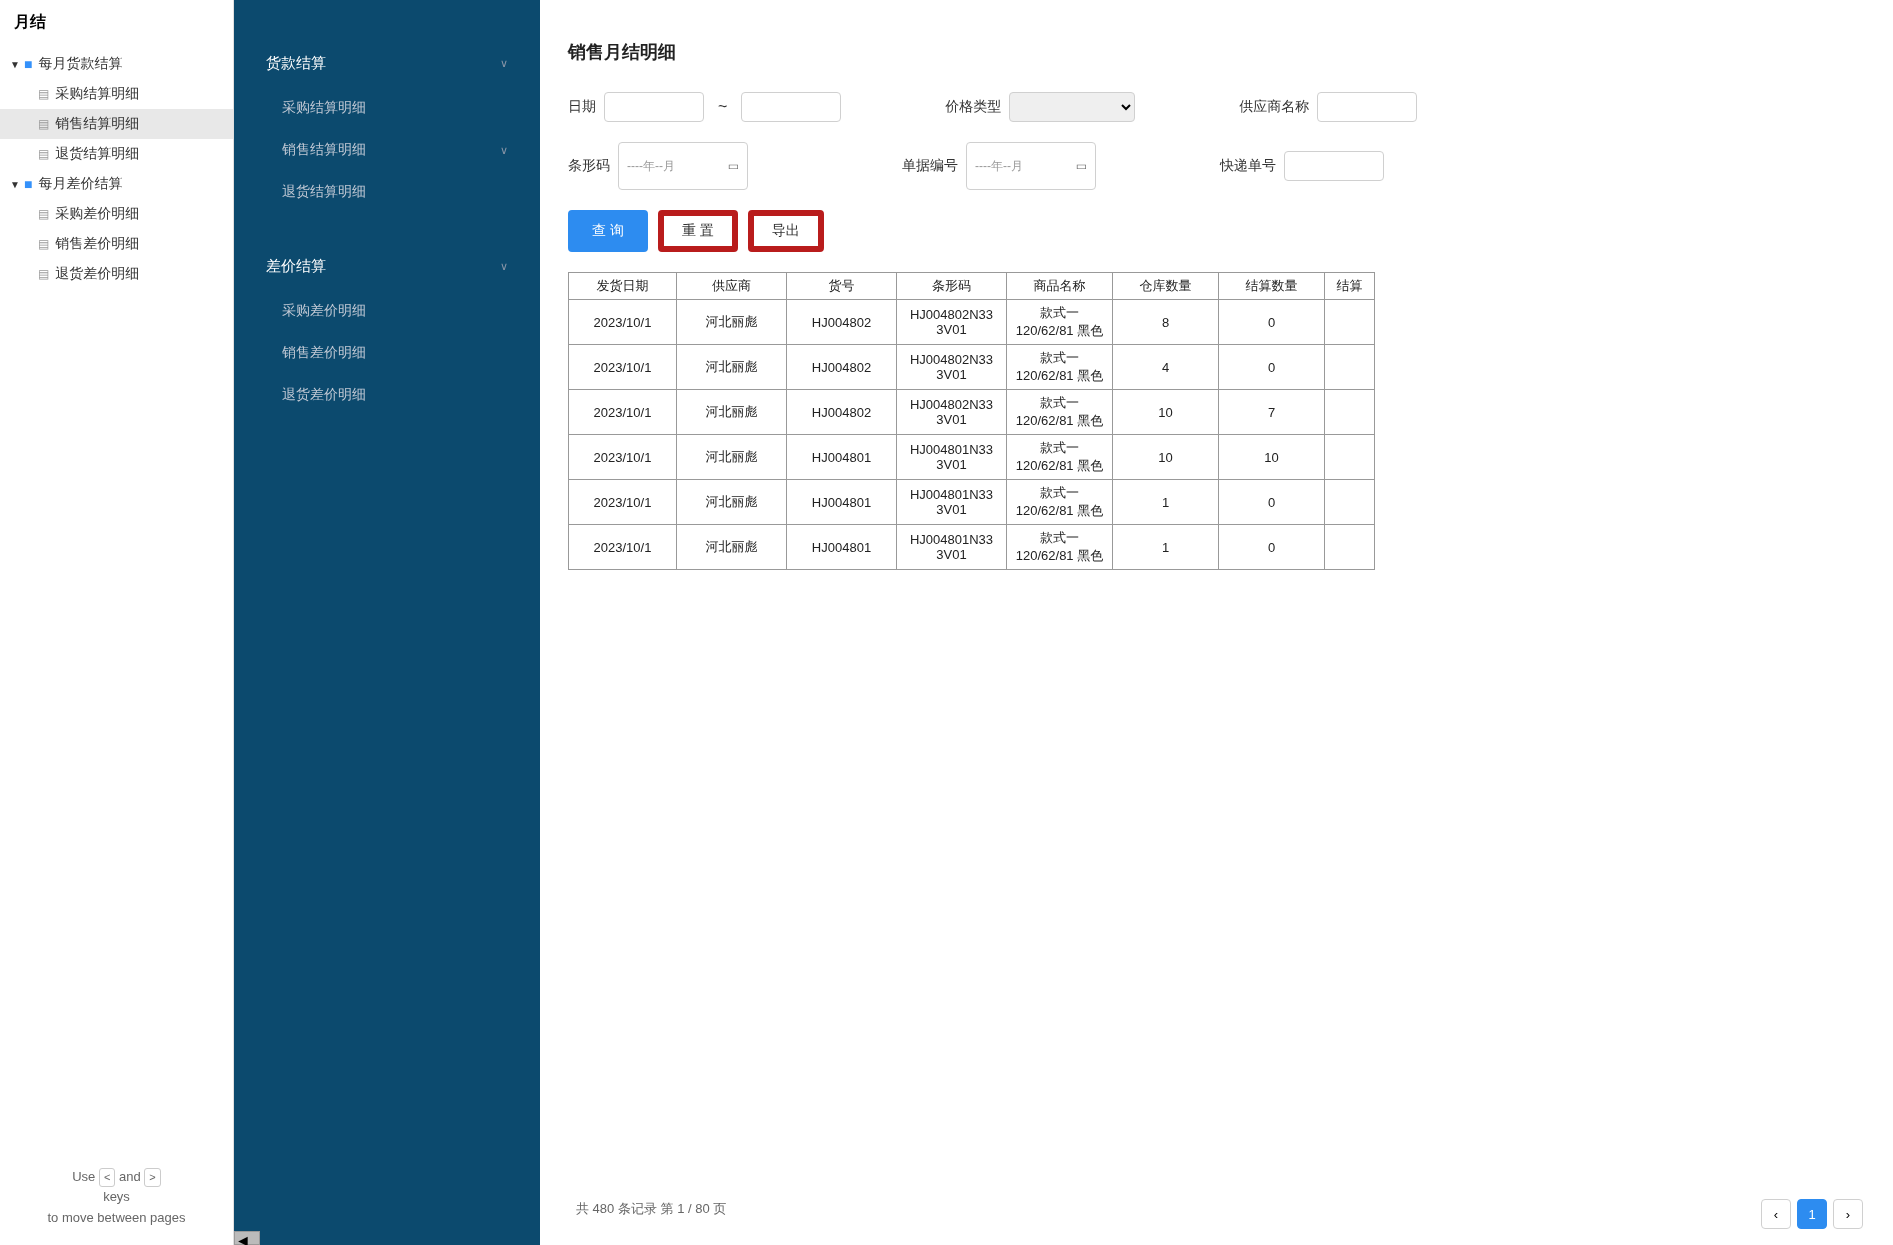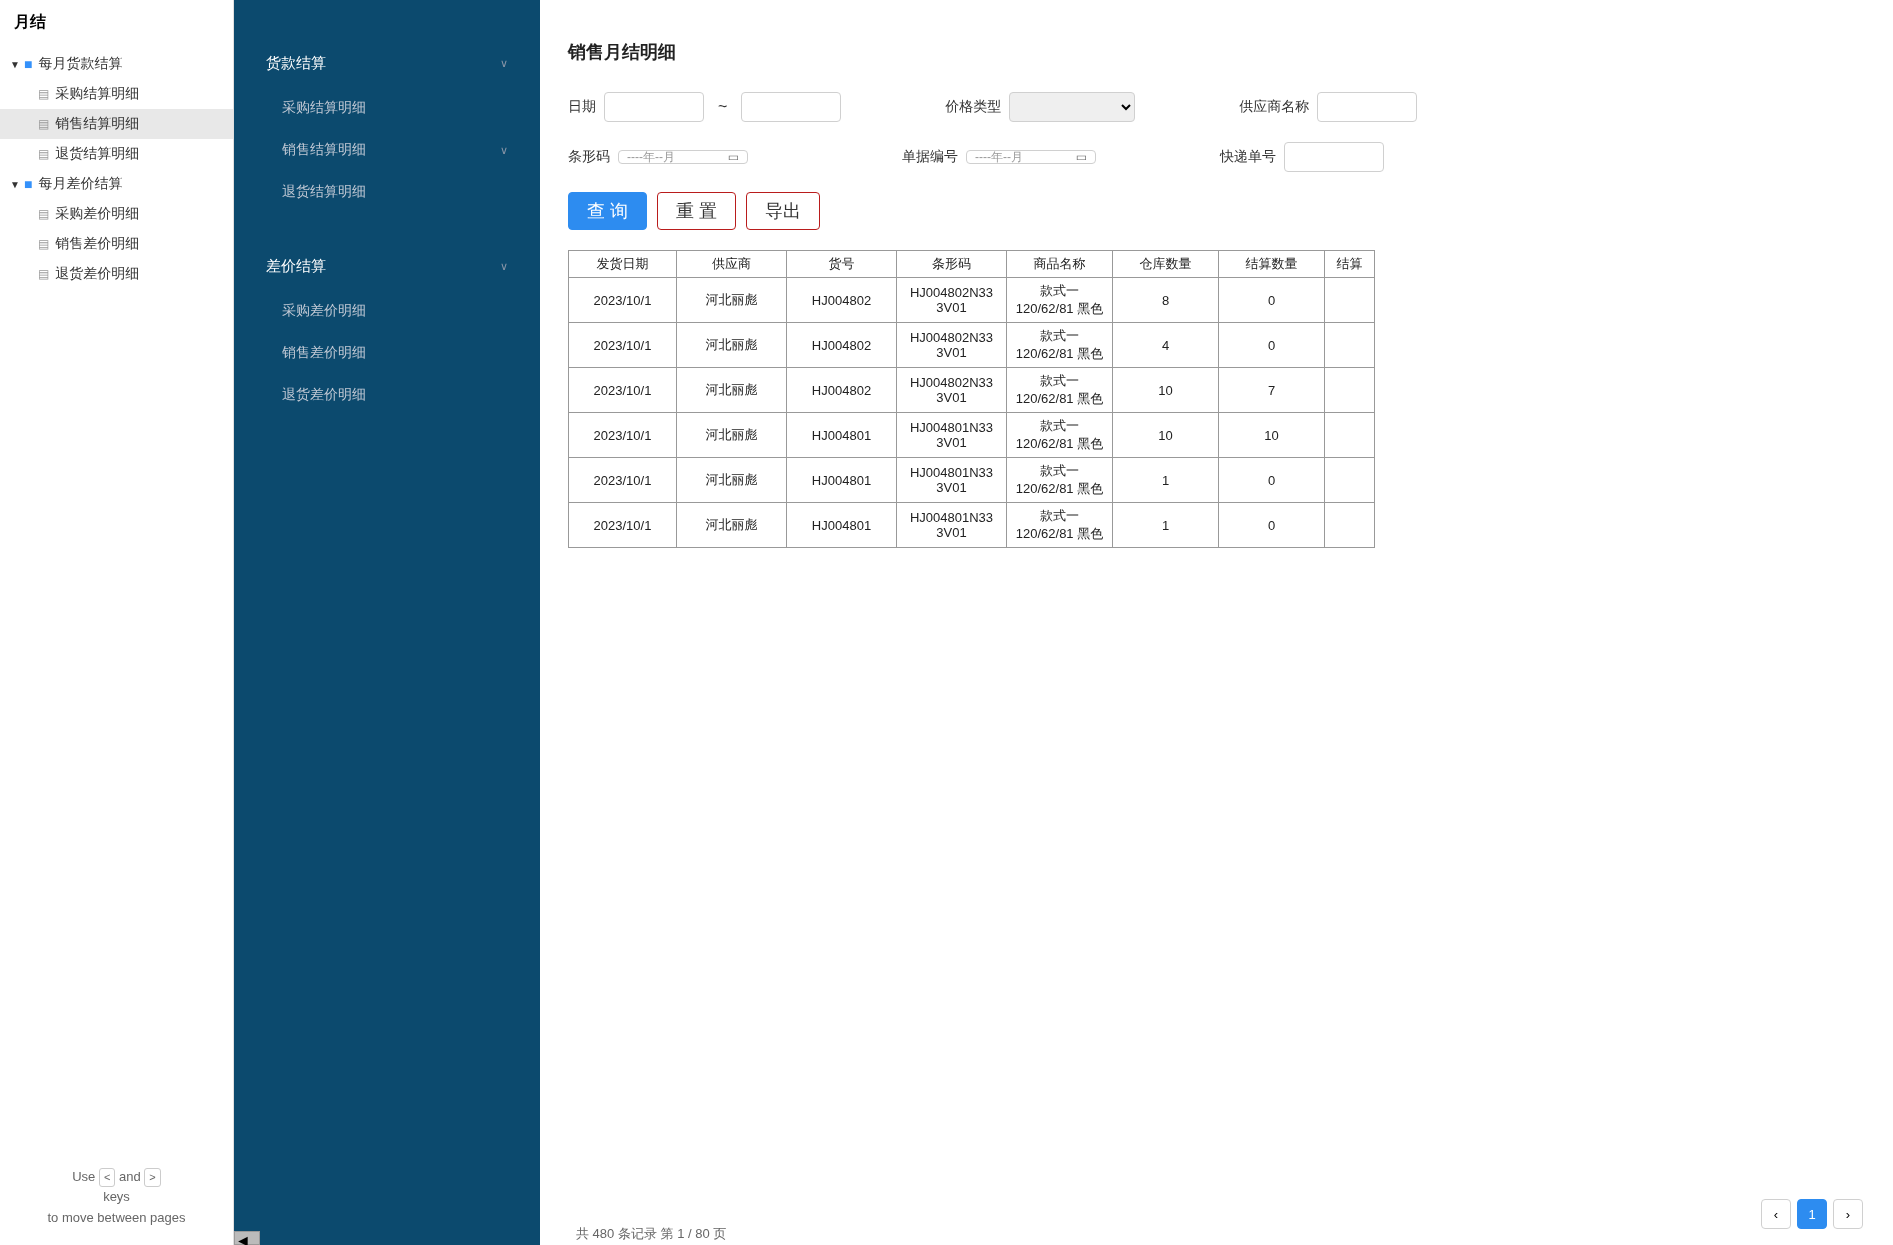--- a/index.html
+++ b/index.html
@@ -31,46 +31,46 @@
     
     .main { flex: 1; background: #fff; padding: 0 28px 20px 28px; overflow: auto; position: relative; }
     .page-title { font-size: 18px; font-weight: bold; color: #222; margin: 40px 0 28px 0; }
     
     .filter-row { display: flex; align-items: center; gap: 12px; margin-bottom: 20px; flex-wrap: nowrap; }
     .filter-group { display: flex; align-items: center; gap: 8px; white-space: nowrap; }
     .filter-label { font-size: 14px; color: #333; }
     .filter-input { border: 1px solid #d0d0d0; border-radius: 4px; height: 30px; padding: 0 8px; font-size: 13px; }
     .filter-input.short { width: 100px; }
     .filter-input.med { width: 126px; }
-    .date-wrap { border: 1px solid #d0d0d0; border-radius: 4px; height: 14px; padding: 0 8px; display: flex; align-items: center; gap: 8px; font-size: 12px; color: #999; width: 130px; justify-content: space-between; }
+    .date-wrap { border: 1px solid #d0d0d0; border-radius: 4px; height: 48px; padding: 0 8px; display: flex; align-items: center; gap: 8px; font-size: 12px; color: #999; width: 130px; justify-content: space-between; }
     .cal-icon { font-size: 12px; color: #666; }
     .tilde { margin: 0 6px; font-size: 16px; color: #333; }
     
     .btn-row { display: flex; gap: 10px; margin-bottom: 20px; }
-    .btn { border: 1px solid #b91c1c; border-radius: 4px; padding: 6px 18px; background: #fff; font-size: 18px; cursor: pointer; color: #333; }
+    .btn { border: 6px solid #b91c1c; border-radius: 4px; padding: 6px 18px; background: #fff; font-size: 14px; cursor: pointer; color: #333; }
     .btn.primary { background: #2d8cf0; border-color: #2d8cf0; color: #fff; }
     
     .data-table { border-collapse: collapse; font-size: 13px; }
     .data-table th, .data-table td { border: 1px solid #999; padding: 4px 8px; text-align: center; white-space: nowrap; }
     .data-table th { background: #fff; font-weight: normal; color: #222; }
     .data-table td { color: #222; }
     .col-date { width: 108px; }
     .col-supplier { width: 110px; }
     .col-code { width: 110px; }
     .col-barcode { width: 110px; }
     .col-name { width: 106px; }
     .col-qty { width: 106px; margin-left: 20px; }
     
     .watermark { position: absolute; left: 0; top: 212px; font-size: 28px; color: rgba(70,130,200,0.6); letter-spacing: 1px; pointer-events: none; white-space: nowrap; }
     
     .pager { position: fixed; bottom: 16px; right: 30px; display: flex; gap: 6px; }
     .pg-btn { border: 1px solid #d0d0d0; border-radius: 4px; width: 30px; height: 30px; display: flex; align-items: center; justify-content: center; cursor: pointer; background: #fff; font-size: 13px; }
     .pg-btn.active { background: #2d8cf0; color: #fff; border-color: #2d8cf0; }
     
-    .record-text { position: fixed; bottom: 2px; left: 576px; font-size: 13px; color: #666; }
+    .record-text { position: fixed; bottom: 27px; left: 576px; font-size: 13px; color: #666; }
 
     .scrollbar-bottom { position: absolute; left: 234px; bottom: 0; height: 14px; width: 26px; background: #bbb; border: 1px solid #999; }
   </style>
 </head>
 <body>
 
 <div class="tree-panel">
   <div class="tree-title">月结</div>
   <div class="tree-list">
     <div class="tree-item level-1">

